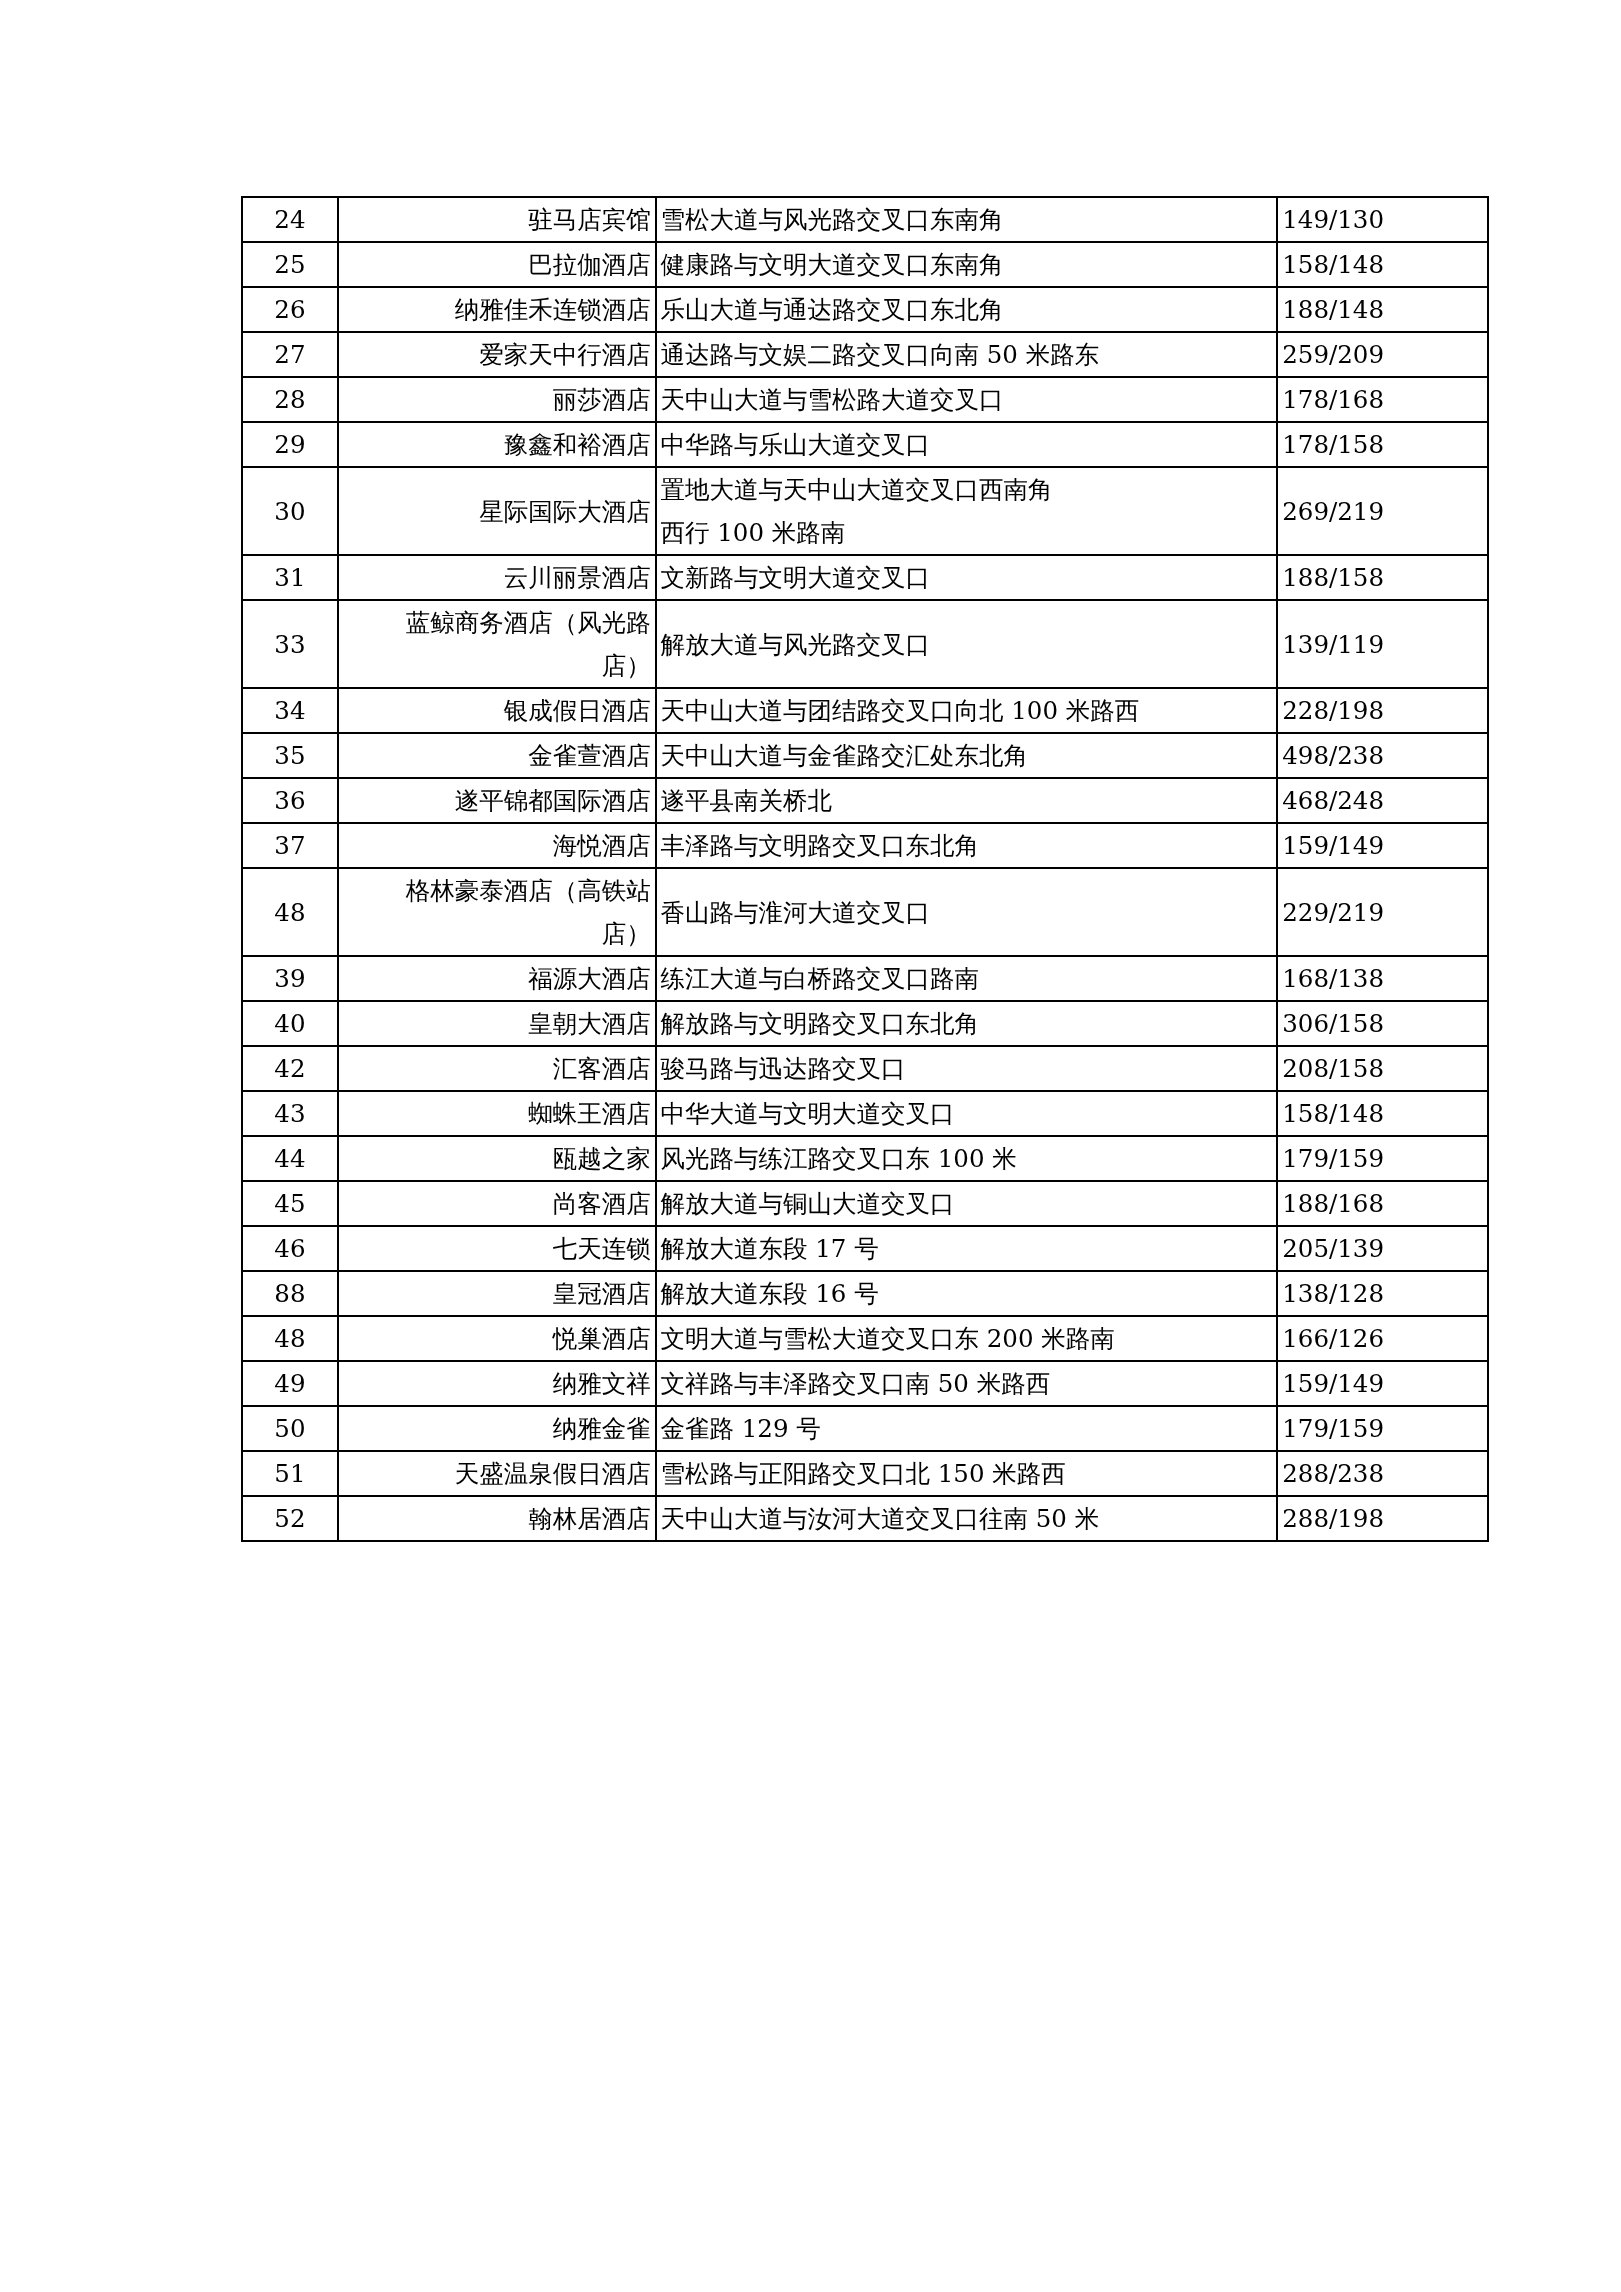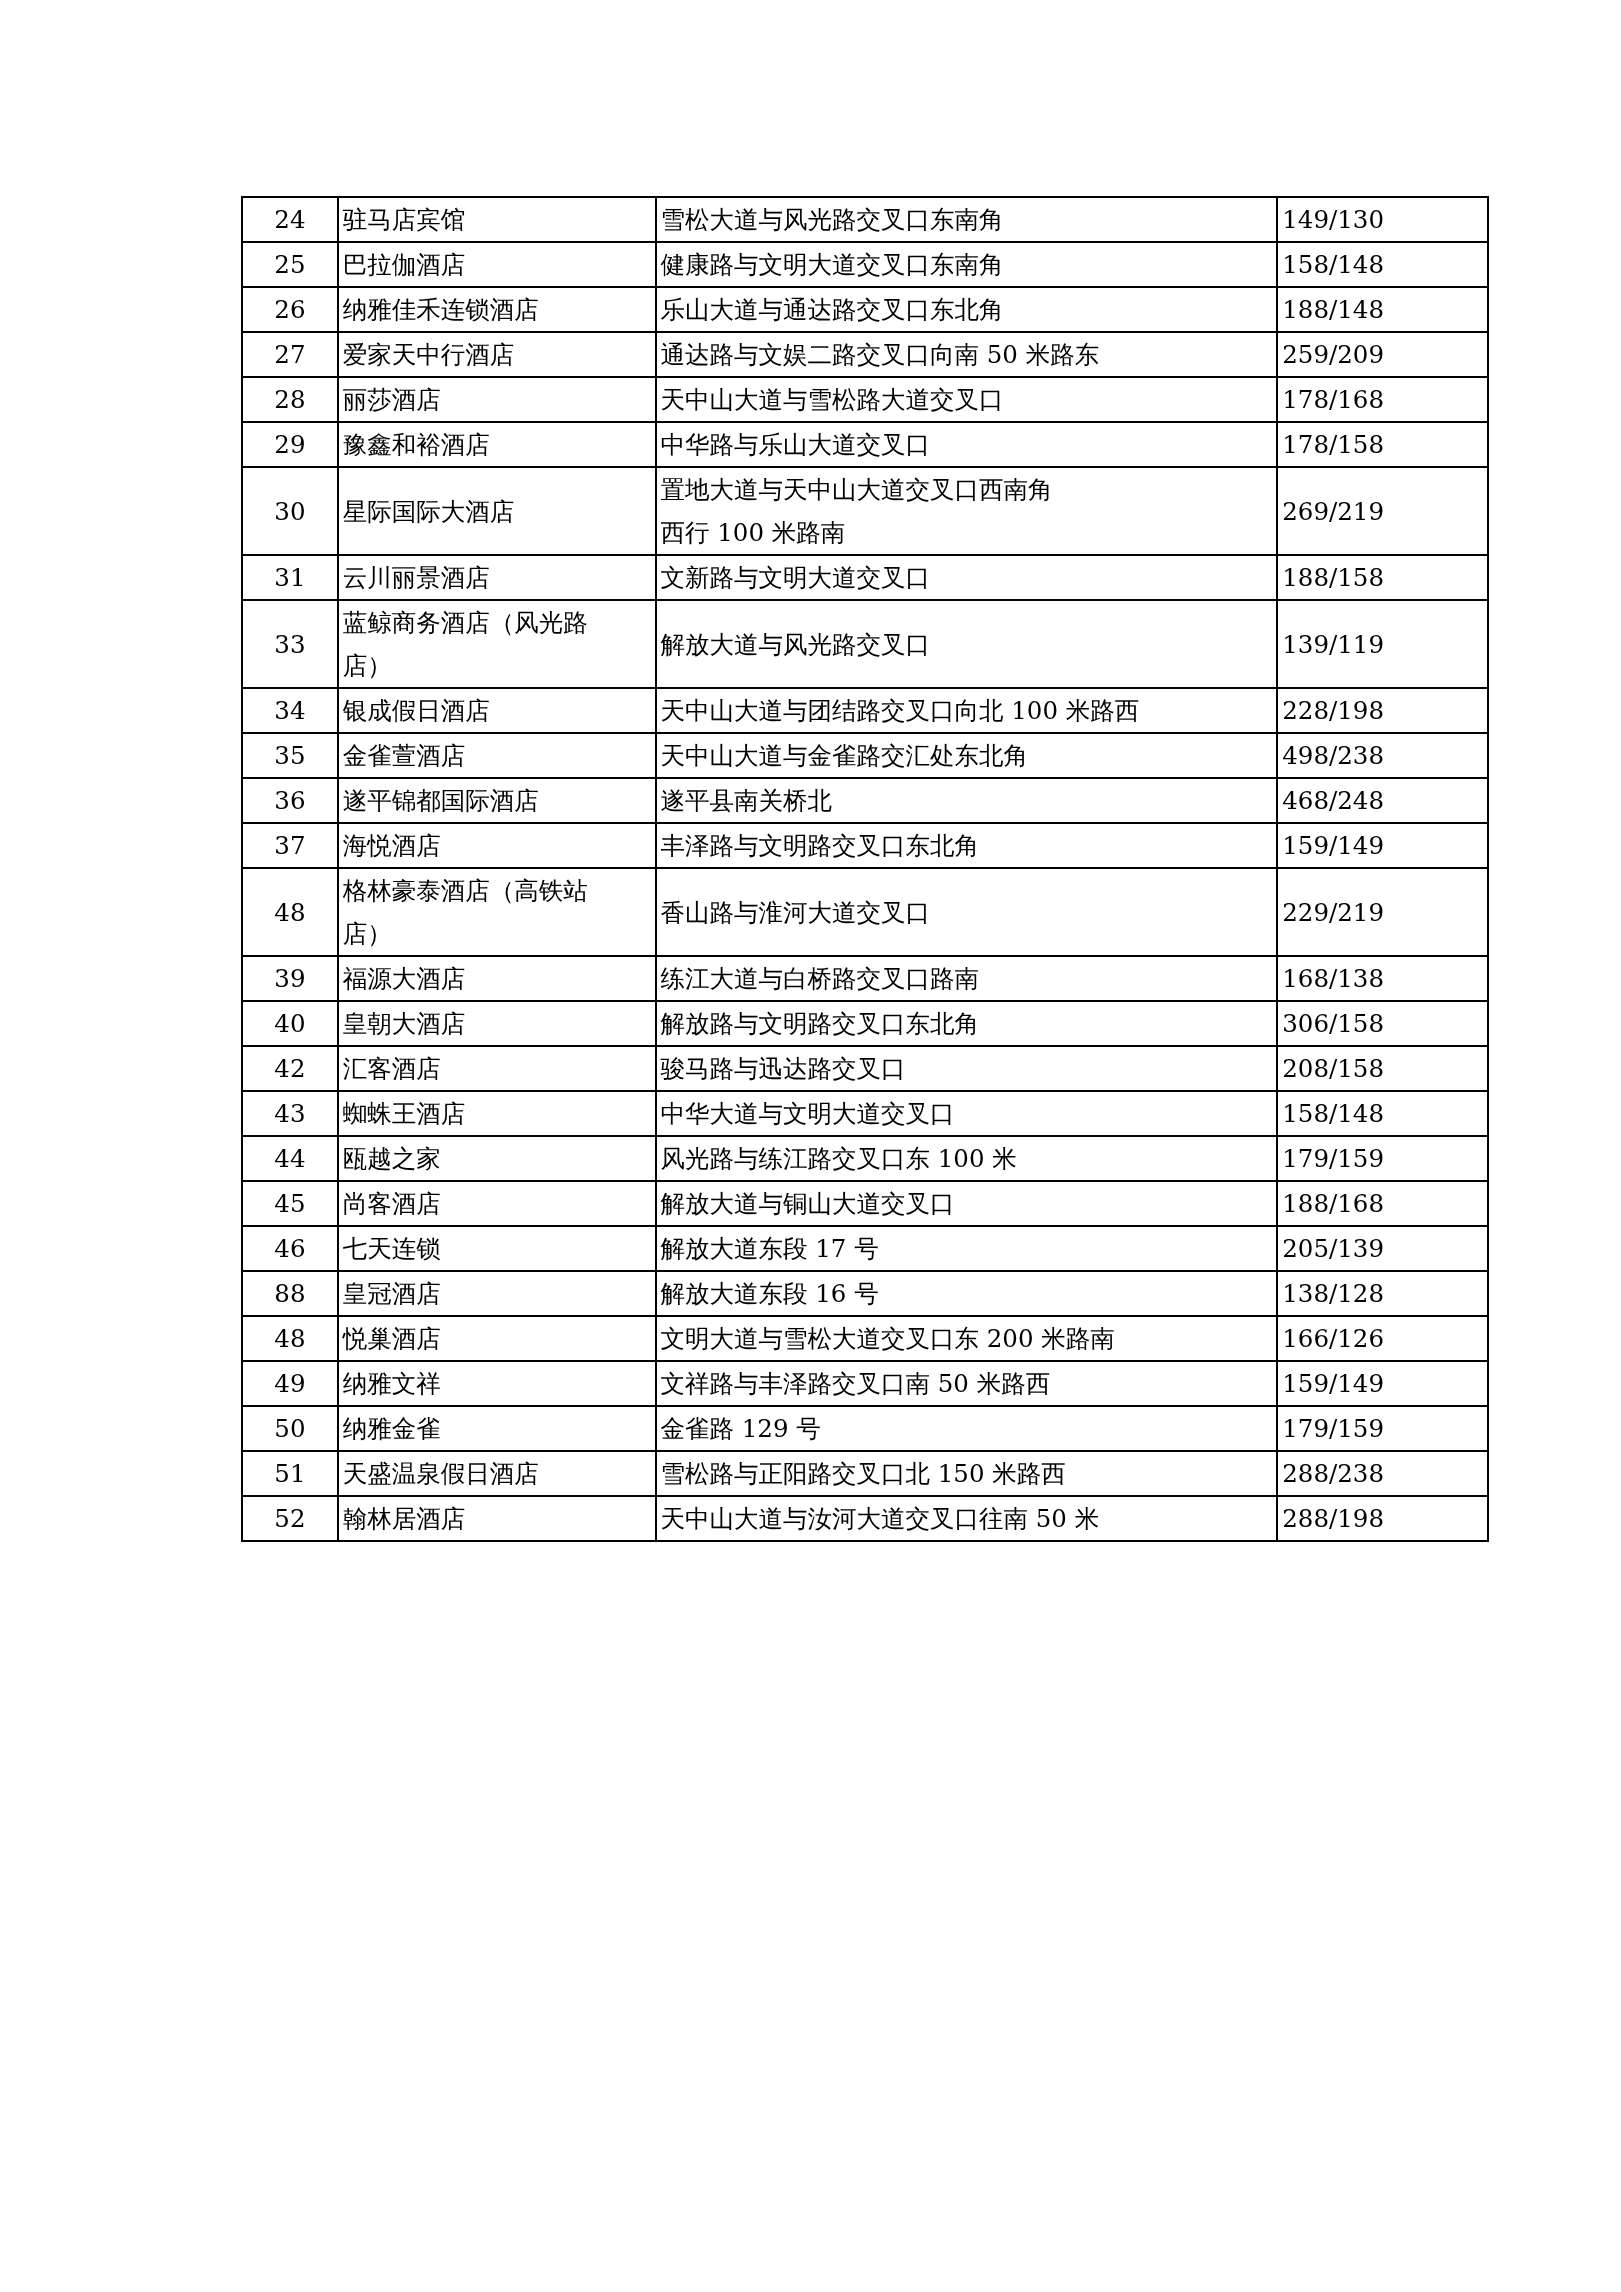--- a/index.html
+++ b/index.html
@@ -35,21 +35,21 @@
     padding: 0 3.9px;
     font-size: 24.5px;
     line-height: 43px;
     vertical-align: middle;
     white-space: nowrap;
     overflow: hidden;
   }
   table.hotels tr.single td { height: 39px; }
   table.hotels tr.double td { height: 86px; }
   td.col-no { text-align: center; width: 86px; }
-  td.col-name { width: 308px; }
+  td.col-name { width: 308px; text-align: right; }
   td.col-addr { width: 612px; }
   td.col-price { width: 201px; }
   td.wrap {
     white-space: normal;
     line-height: 43px;
   }
   .line { display: block; }
 </style>
 </head>
 <body>

